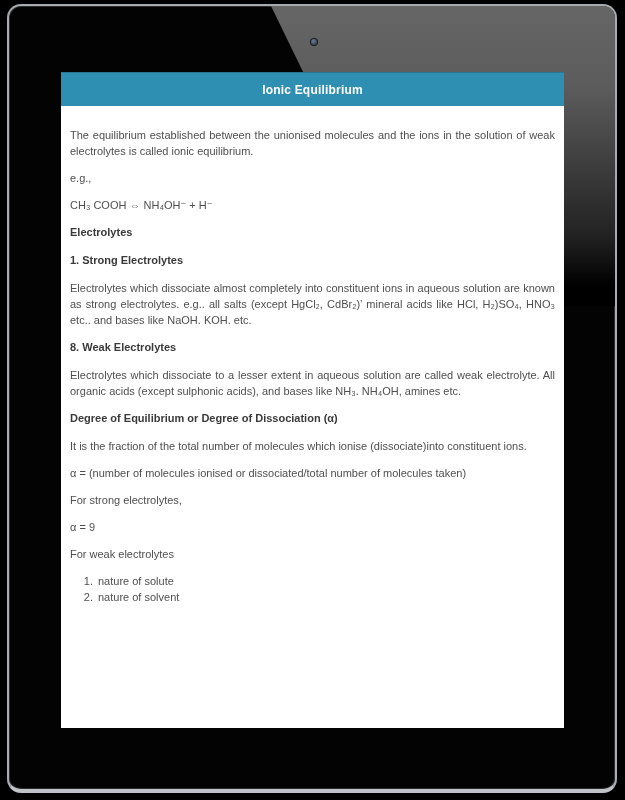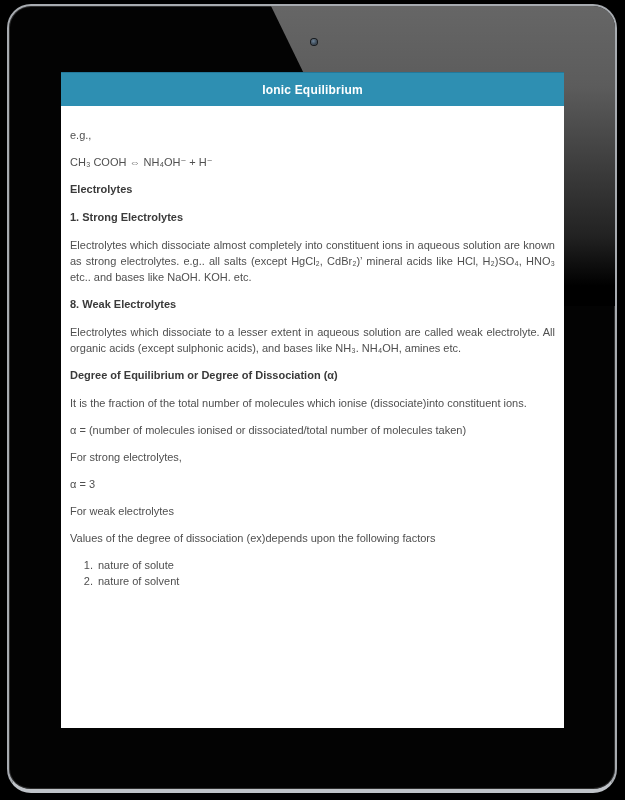--- a/index.html
+++ b/index.html
@@ -8,21 +8,21 @@
     background:#000;
     position:relative;overflow:hidden;
     font-family:"Liberation Sans","DejaVu Sans",sans-serif;
   }
   
   .device{
     position:absolute;left:7px;top:4px;right:8px;bottom:7px;
     background:#030303;
     border:2px solid #a7abb0;
     border-bottom:4px solid #bfc3c8;
-    border-radius:24px;
+    border-radius:14px;
     overflow:hidden;
     box-shadow:inset 0 0 0 1px #2e2e2e, 0 0 2px #000;
   }
   .sheen{
     position:absolute;top:0;left:0;right:0;height:300px;
     background:linear-gradient(180deg,#666 0px,#5c5c5c 80px,#222 230px,#000 280px);
     clip-path:polygon(262px 0, 100% 0, 100% 300px, 408px 300px);
   }
   .camera{
     position:absolute;left:302px;top:33px;width:6px;height:6px;
@@ -68,33 +68,33 @@
 
 <div class="device">
   <div class="sheen"></div>
   <div class="camera"></div>
 
   <div class="page">
     <div class="doc-header">
       <span>Ionic Equilibrium</span>
     </div>
     <div class="page-body" id="content">
+        <p>The equilibrium established between the unionised molecules and the ions in the solution of weak electrolytes is called ionic equilibrium.</p>
         <p>e.g.,</p>
         <p class="eq">CH₃ COOH ⇔ NH₄OH⁻ + H⁻</p>
         <h3>Electrolytes</h3>
         <h3>1. Strong Electrolytes</h3>
         <p>Electrolytes which dissociate almost completely into constituent ions in aqueous solution are known as strong electrolytes. e.g.. all salts (except HgCl₂, CdBr₂)’ mineral acids like HCl, H₂)SO₄, HNO₃ etc.. and bases like NaOH. KOH. etc.</p>
         <h3>8. Weak Electrolytes</h3>
         <p>Electrolytes which dissociate to a lesser extent in aqueous solution are called weak electrolyte. All organic acids (except sulphonic acids), and bases like NH₃. NH₄OH, amines etc.</p>
         <h3>Degree of Equilibrium or Degree of Dissociation (α)</h3>
         <p>It is the fraction of the total number of molecules which ionise (dissociate)into constituent ions.</p>
         <p class="eq">α = (number of molecules ionised or dissociated/total number of molecules taken)</p>
         <p>For strong electrolytes,</p>
-        <p class="eq">α = 3</p>
+        <p class="eq">α = 9</p>
         <p>For weak electrolytes</p>
-        <p>Values of the degree of dissociation (ex)depends upon the following factors</p>
         <ol>
           <li>nature of solute</li>
           <li>nature of solvent</li>
         </ol>
       </div>
   </div>
 </div>
 
 </body></html>

